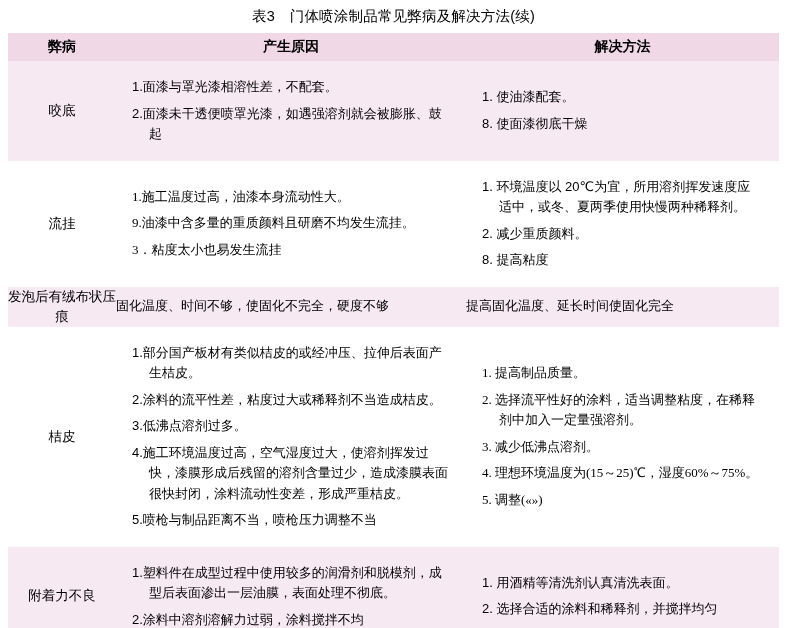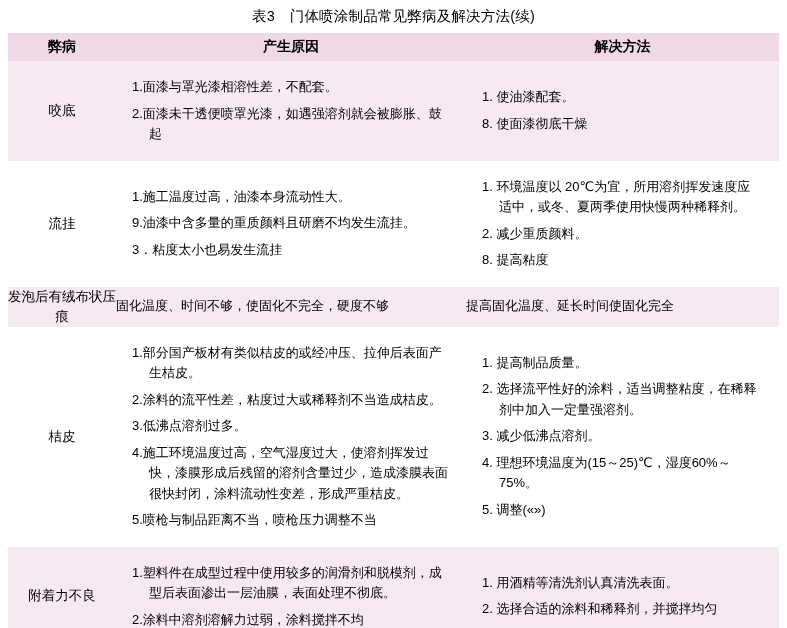--- a/index.html
+++ b/index.html
@@ -83,21 +83,21 @@
     list-style: none;
     margin: 16px;
     padding: 0;
   }
   ul.items > li {
     margin: 0 0 6px 0;
     padding-left: 17px;
     text-indent: -17px;
   }
   ul.items > li:last-child { margin-bottom: 0; }
-  .spaced > li { margin-bottom: 13px; }
+  .spaced > li { margin-bottom: 13px; font-family: Liberation Serif, serif; }
   .spaced2 > li { margin-bottom: 9px; }
   .single {
     line-height: 20.5px;
   }
 </style>
 </head>
 <body>
 
 <div id="page">
 

